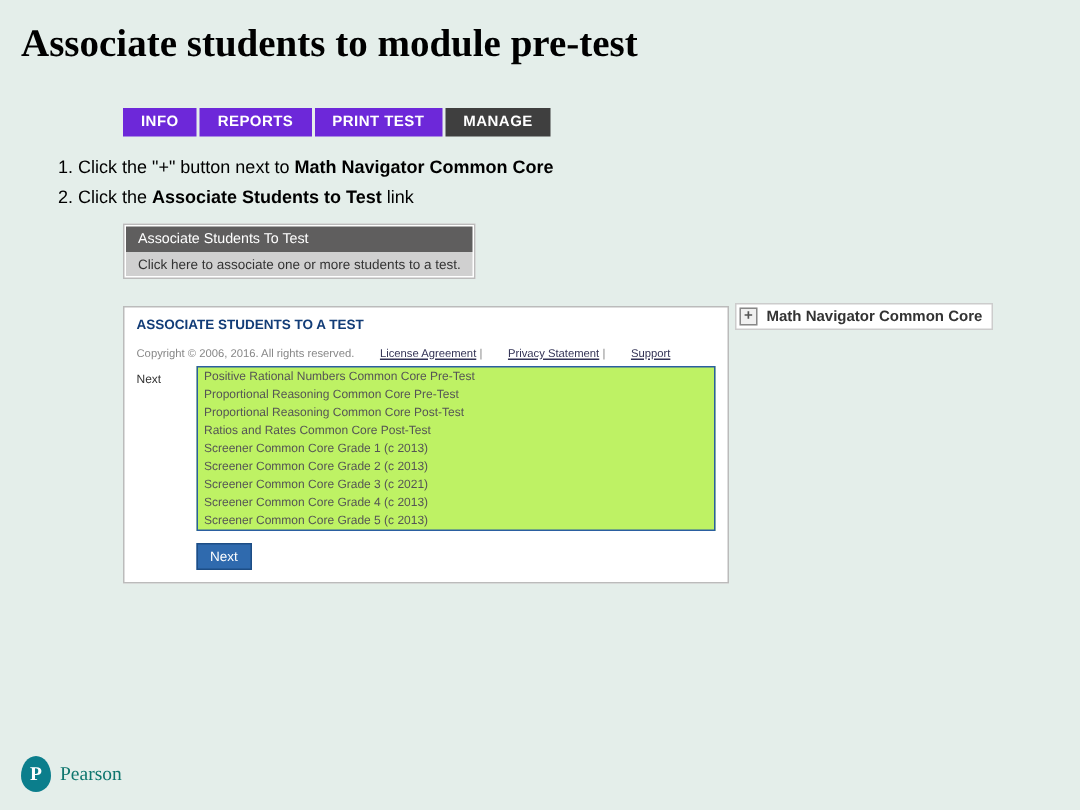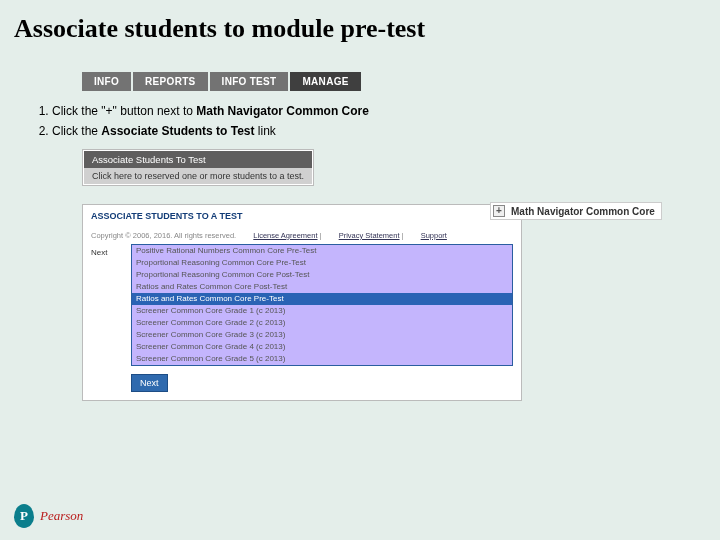--- a/index.html
+++ b/index.html
@@ -32,21 +32,21 @@
     line-height: 1.4;
   }
 
   
   .navstrip {
     display: flex;
     gap: 2px;
     margin: 6px 0 12px 62px;
   }
   .navstrip .tab {
-    background: #737373;
+    background: #6d28d9;
     color: #fff;
     font-size: 10px;
     font-weight: bold;
     padding: 4px 12px;
     letter-spacing: .3px;
   }
   .navstrip .tab.active {
     background: #3f3f3f;
   }
 
@@ -95,21 +95,21 @@
   }
   .assocbox .sub {
     background: #d0d0d0;
     color: #333;
     padding: 3px 8px;
   }
 
   
   .testpanel {
     margin: 6px 0 0 62px;
-    width: 440px;
+    width: 404px;
     background: #fff;
     border: 1px solid #bbb;
     padding: 0 8px 8px 8px;
     font-size: 8px;
     color: #333;
   }
   .testpanel .hdrtext {
     color: #123c77;
     font-weight: bold;
     font-size: 9px;
@@ -124,21 +124,21 @@
   .testpanel .foot a { color: #335; text-decoration: underline; padding-left: 15px; }
   .testrow { display: flex; }
   .testrow .lbl {
     width: 40px;
     color: #333;
     padding-top: 4px;
   }
   .listbox {
     flex: 1;
     border: 1px solid #2a5ea0;
-    background: #c4b5fd;
+    background: #bef264;
     font-size: 8px;
     line-height: 1.25;
   }
   .listbox .opt {
     padding: 1px 4px;
     white-space: nowrap;
     overflow: hidden;
     color: #555;
   }
   .listbox .opt.sel {
@@ -173,72 +173,70 @@
     align-items: center;
     justify-content: center;
     color: #fff;
     font-family: Georgia, serif;
     font-weight: bold;
     font-size: 13px;
   }
   .brand .word {
     font-family: Georgia, "Times New Roman", serif;
     font-size: 13px;
-    color: #b91c1c;
-    font-style: italic;
+    color: #0f766e;
   }
 </style>
 </head>
 <body>
 
 <div class="title">Associate students to module pre-test</div>
 
 <div class="content">
 
   
 
   <div class="navstrip">
     <div class="tab">INFO</div>
     <div class="tab">REPORTS</div>
-    <div class="tab">INFO TEST</div>
+    <div class="tab">PRINT TEST</div>
     <div class="tab active">MANAGE</div>
   </div>
 
   
   <ol class="steps">
     <li>Click the "+" button next to <b>Math Navigator Common Core</b></li>
     <li>Click the <b>Associate Students to Test</b> link</li>
   </ol>
 
   <div class="assocbox">
     <div class="head">Associate Students To Test</div>
-    <div class="sub">Click here to reserved one or more students to a test.</div>
+    <div class="sub">Click here to associate one or more students to a test.</div>
   </div>
 
   
 
   <div class="testpanel">
     <div class="hdrtext">ASSOCIATE STUDENTS TO A TEST</div>
     <div class="foot">
       <span>Copyright © 2006, 2016. All rights reserved.</span>
       <a>License Agreement</a> |
       <a>Privacy Statement</a> |
       <a>Support</a>
     </div>
     <div class="testrow">
       <div class="lbl">Next</div>
       <div class="listbox" id="listbox">
           <div class="opt">Positive Rational Numbers Common Core Pre-Test</div>
           <div class="opt">Proportional Reasoning Common Core Pre-Test</div>
           <div class="opt">Proportional Reasoning Common Core Post-Test</div>
           <div class="opt">Ratios and Rates Common Core Post-Test</div>
-          <div class="opt sel">Ratios and Rates Common Core Pre-Test</div>
           <div class="opt">Screener Common Core Grade 1 (c 2013)</div>
           <div class="opt">Screener Common Core Grade 2 (c 2013)</div>
-          <div class="opt">Screener Common Core Grade 3 (c 2013)</div>
+          <div class="opt">Screener Common Core Grade 3 (c 2021)</div>
           <div class="opt">Screener Common Core Grade 4 (c 2013)</div>
           <div class="opt">Screener Common Core Grade 5 (c 2013)</div>
         </div>
     </div>
     <div class="nextbtn">Next</div>
   </div>
 
 </div>
 
 <div class="plusrow">

